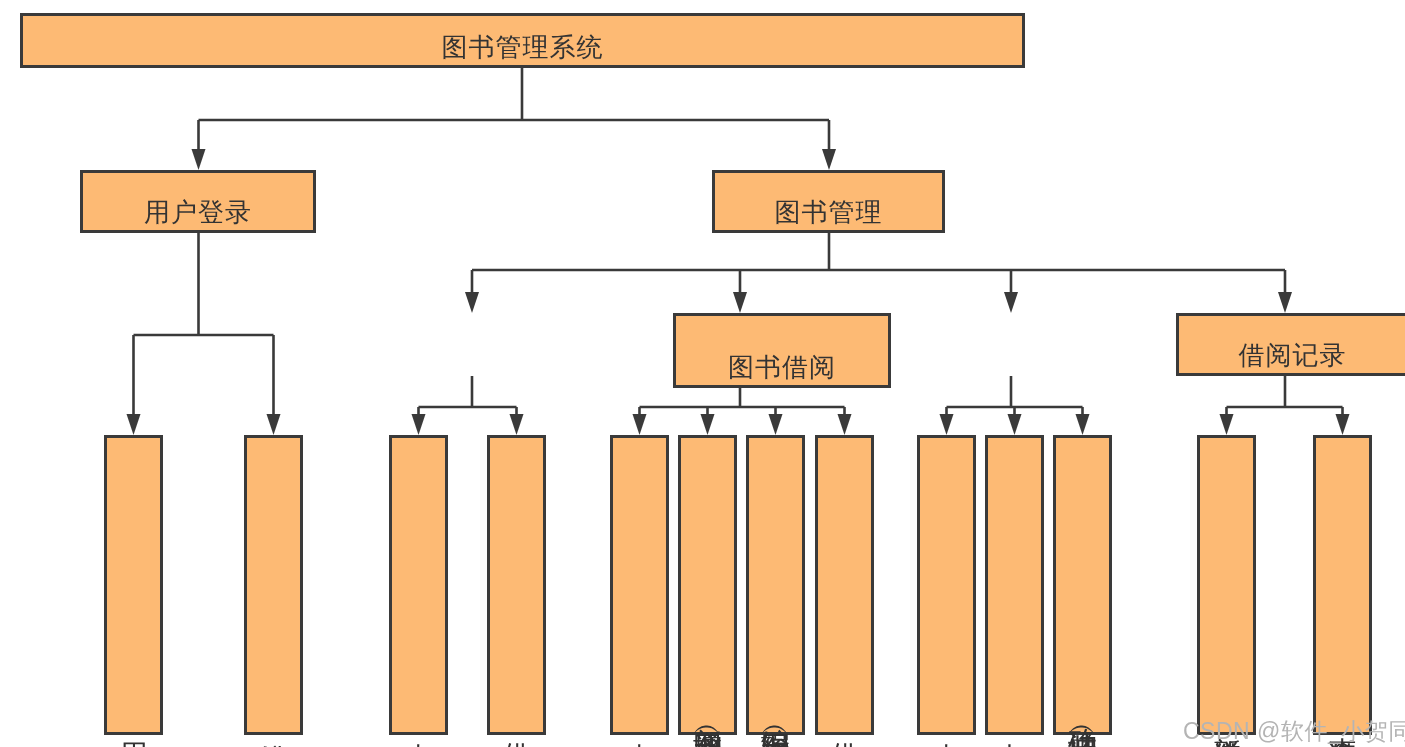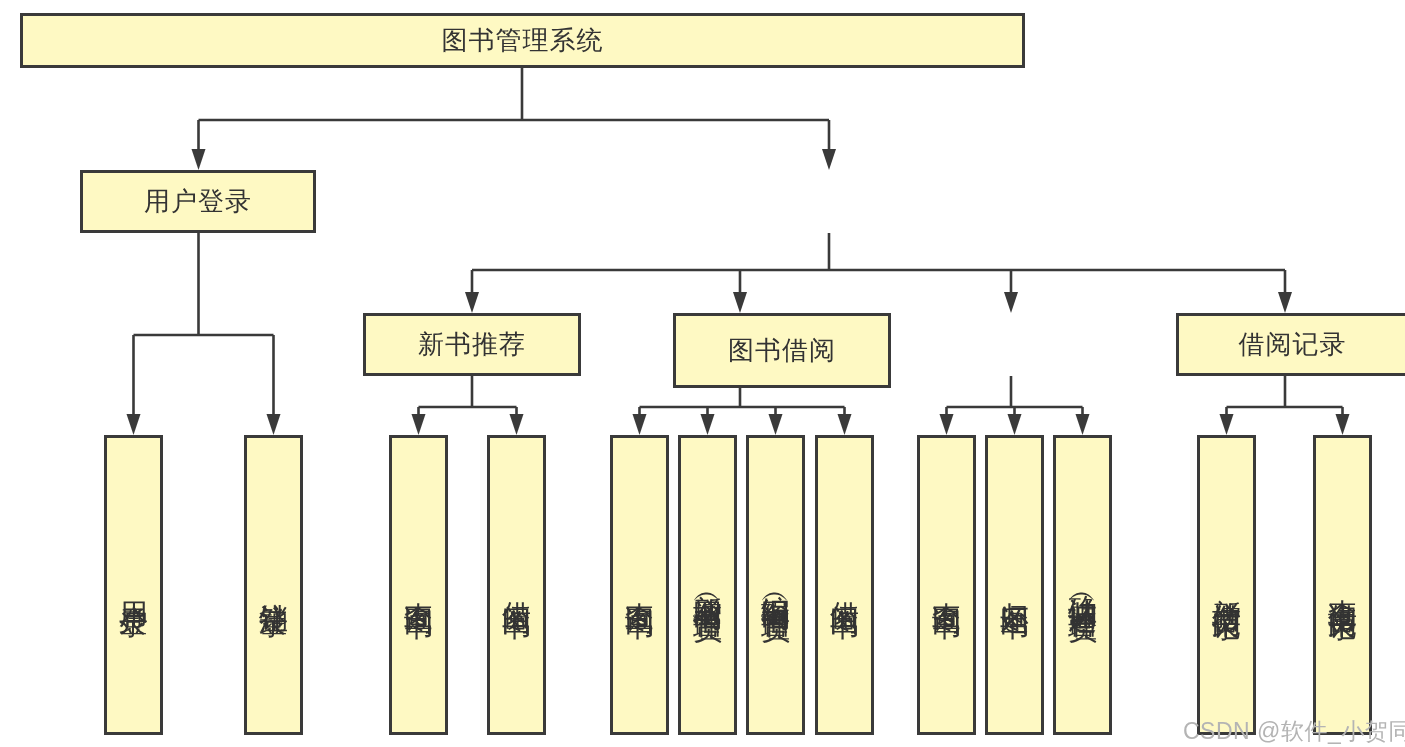--- a/index.html
+++ b/index.html
@@ -19,23 +19,23 @@
     position: absolute;
     left: 0;
     top: 0;
     width: 1405px;
     height: 747px;
   }
   .box {
     position: absolute;
     box-sizing: border-box;
     border: 3px solid #3a3a3a;
-    background: #fef9c3;
+    background: #fdba74;
     display: flex;
-    align-items: center;
+    align-items: flex-end;
     justify-content: center;
     color: #333333;
   }
   .hbox {
     font-size: 26px;
     letter-spacing: 1px;
     white-space: nowrap;
   }
   .vbox {
     font-size: 29px;
@@ -96,24 +96,24 @@
     </g>
   </svg>
 
   <div class="box hbox" style="left:20px; top:13px; width:1005px; height:55px;">
     <span>图书管理系统</span>
   </div>
 
   <div class="box hbox" style="left:80px; top:170px; width:236px; height:63px;">
     <span>用户登录</span>
   </div>
+  <div class="box hbox" style="left:712px; top:170px; width:233px; height:63px;">
+    <span>图书管理</span>
+  </div>
 
-  <div class="box hbox" style="left:363px; top:313px; width:218px; height:63px;">
-    <span>新书推荐</span>
-  </div>
   <div class="box hbox" style="left:626px; top:313px; width:218px; height:75px;margin-left:47px;">
     <span>图书借阅</span>
   </div>
   <div class="box hbox" style="left:1176px; top:313px; width:233px; height:63px;">
     <span>借阅记录</span>
   </div>
 
   <div class="box vbox" style="left:104px; top:435px; width:59px; height:300px;">
     <span class="vtext">用户登录</span>
   </div>

